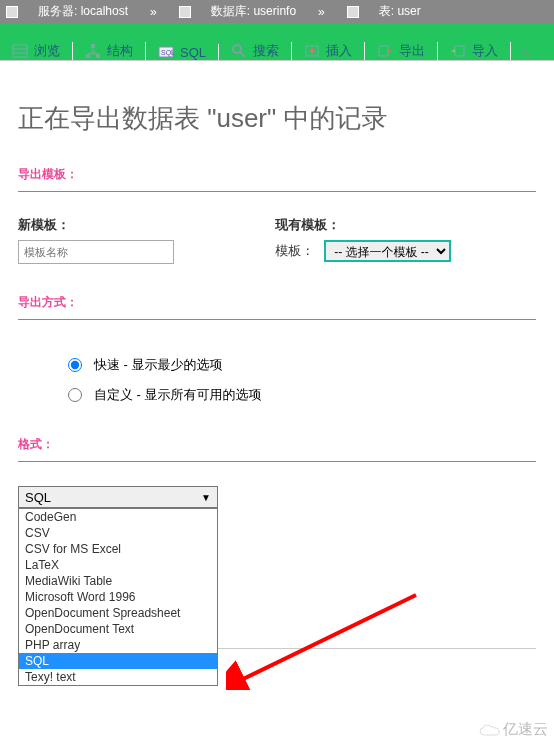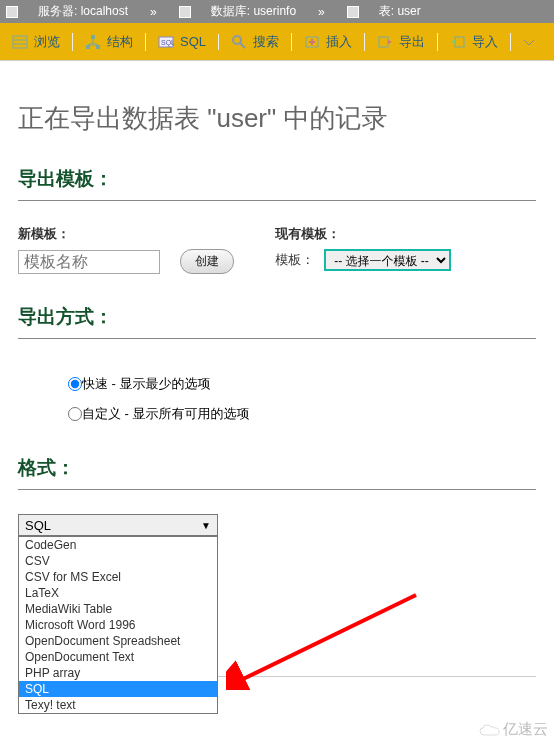--- a/index.html
+++ b/index.html
@@ -32,23 +32,23 @@
       display: inline-block;
       width: 12px;
       height: 12px;
       background: #ddd;
       border: 1px solid #fff;
       vertical-align: middle;
     }
     .tabs {
       display: flex;
       border-bottom: 1px solid #ccc;
-      background: #eab308;
+      background: #22c55e;
       height: 38px;
-      align-items: center;
+      align-items: flex-end;
     }
     .tab {
       display: flex;
       align-items: center;
       gap: 6px;
       padding: 0 12px;
       border-right: 1px solid #eee;
       color: #235a81;
       font-size: 13px;
       cursor: pointer;
@@ -68,22 +68,22 @@
       padding: 20px 18px;
     }
     .page-title {
       font-size: 26px;
       color: #666;
       font-weight: normal;
       padding: 20px 0 30px 0;
     }
     .section-label {
       font-weight: bold;
-      color: #14532d;
-      font-size: 19px;
+      color: #ec4899;
+      font-size: 12px;
       display: block;
       padding-bottom: 8px;
     }
     .hr {
       border: none;
       border-bottom: 1px solid #888;
       margin-bottom: 24px;
     }
     .template-row {
       display: flex;
@@ -104,22 +104,22 @@
       color: #333;
     }
     .input-row {
       display: flex;
       align-items: center;
       gap: 20px;
     }
     input[type="text"] {
       border: 1px solid #aaa;
       padding: 3px 5px;
-      font-size: 16px;
-      width: 142px;
+      font-size: 11px;
+      width: 156px;
       height: 24px;
     }
     .btn {
       background: linear-gradient(#f8f8f8, #ddd);
       border: 1px solid #999;
       border-radius: 12px;
       padding: 3px 14px;
       font-size: 12px;
       cursor: pointer;
       color: #222;
@@ -139,20 +139,21 @@
       font-size: 12px;
       height: 22px;
     }
     .radio-group {
       padding-left: 50px;
       padding-top: 6px;
     }
     .radio-row {
       display: flex;
       align-items: center;
+      gap: 12px;
       padding: 6px 0;
       font-size: 13px;
     }
     .radio-row input[type="radio"] {
       width: 14px;
       height: 14px;
     }
     .format-select-wrapper {
       position: relative;
       display: inline-block;
@@ -315,21 +316,20 @@
   <h2 class="page-title">正在导出数据表 "user" 中的记录</h2>
 
   <span class="section-label">导出模板：</span>
   <hr class="hr">
 
   <div class="template-row">
     <div class="template-col-left">
       <span class="sub-label">新模板：</span>
       <div class="input-row">
         <input type="text" placeholder="模板名称" style="">
-        <button class="btn">创建</button>
       </div>
     </div>
     <div class="template-col-right">
       <span class="sub-label">现有模板：</span>
       <div class="select-row">
         <label>模板：</label>
         <select>
           <option>-- 选择一个模板 --</option>
         </select>
       </div>

